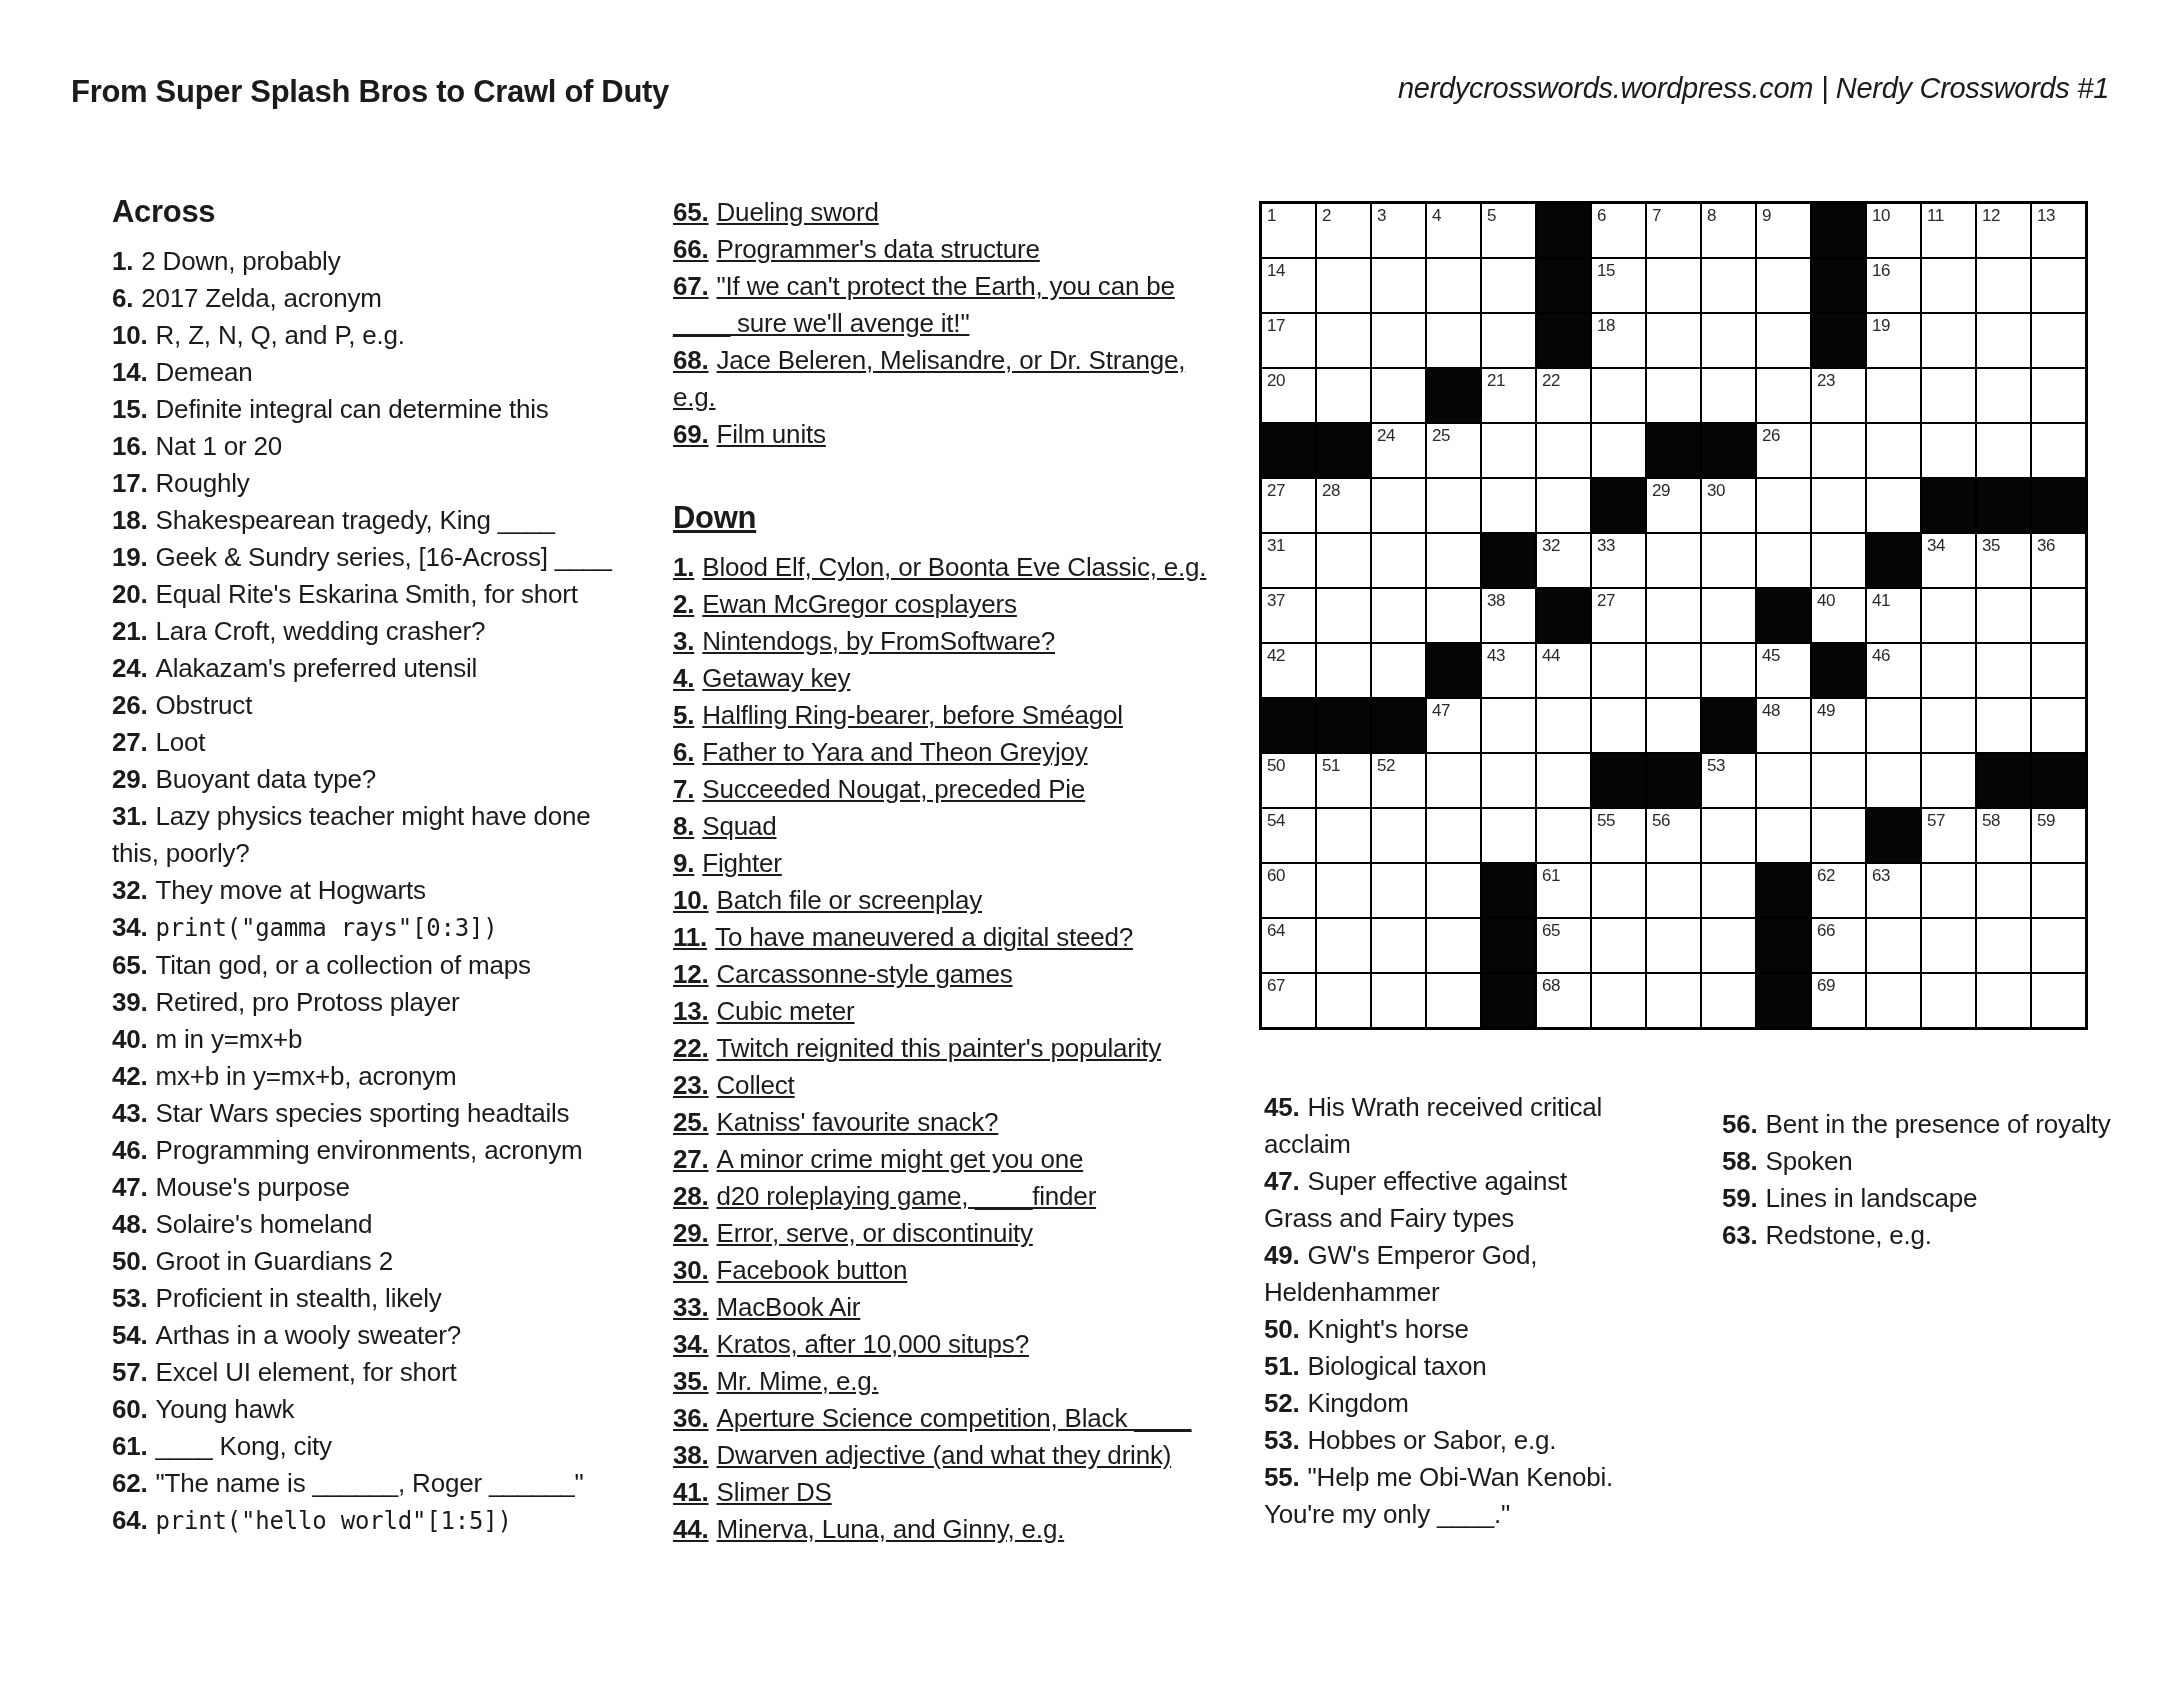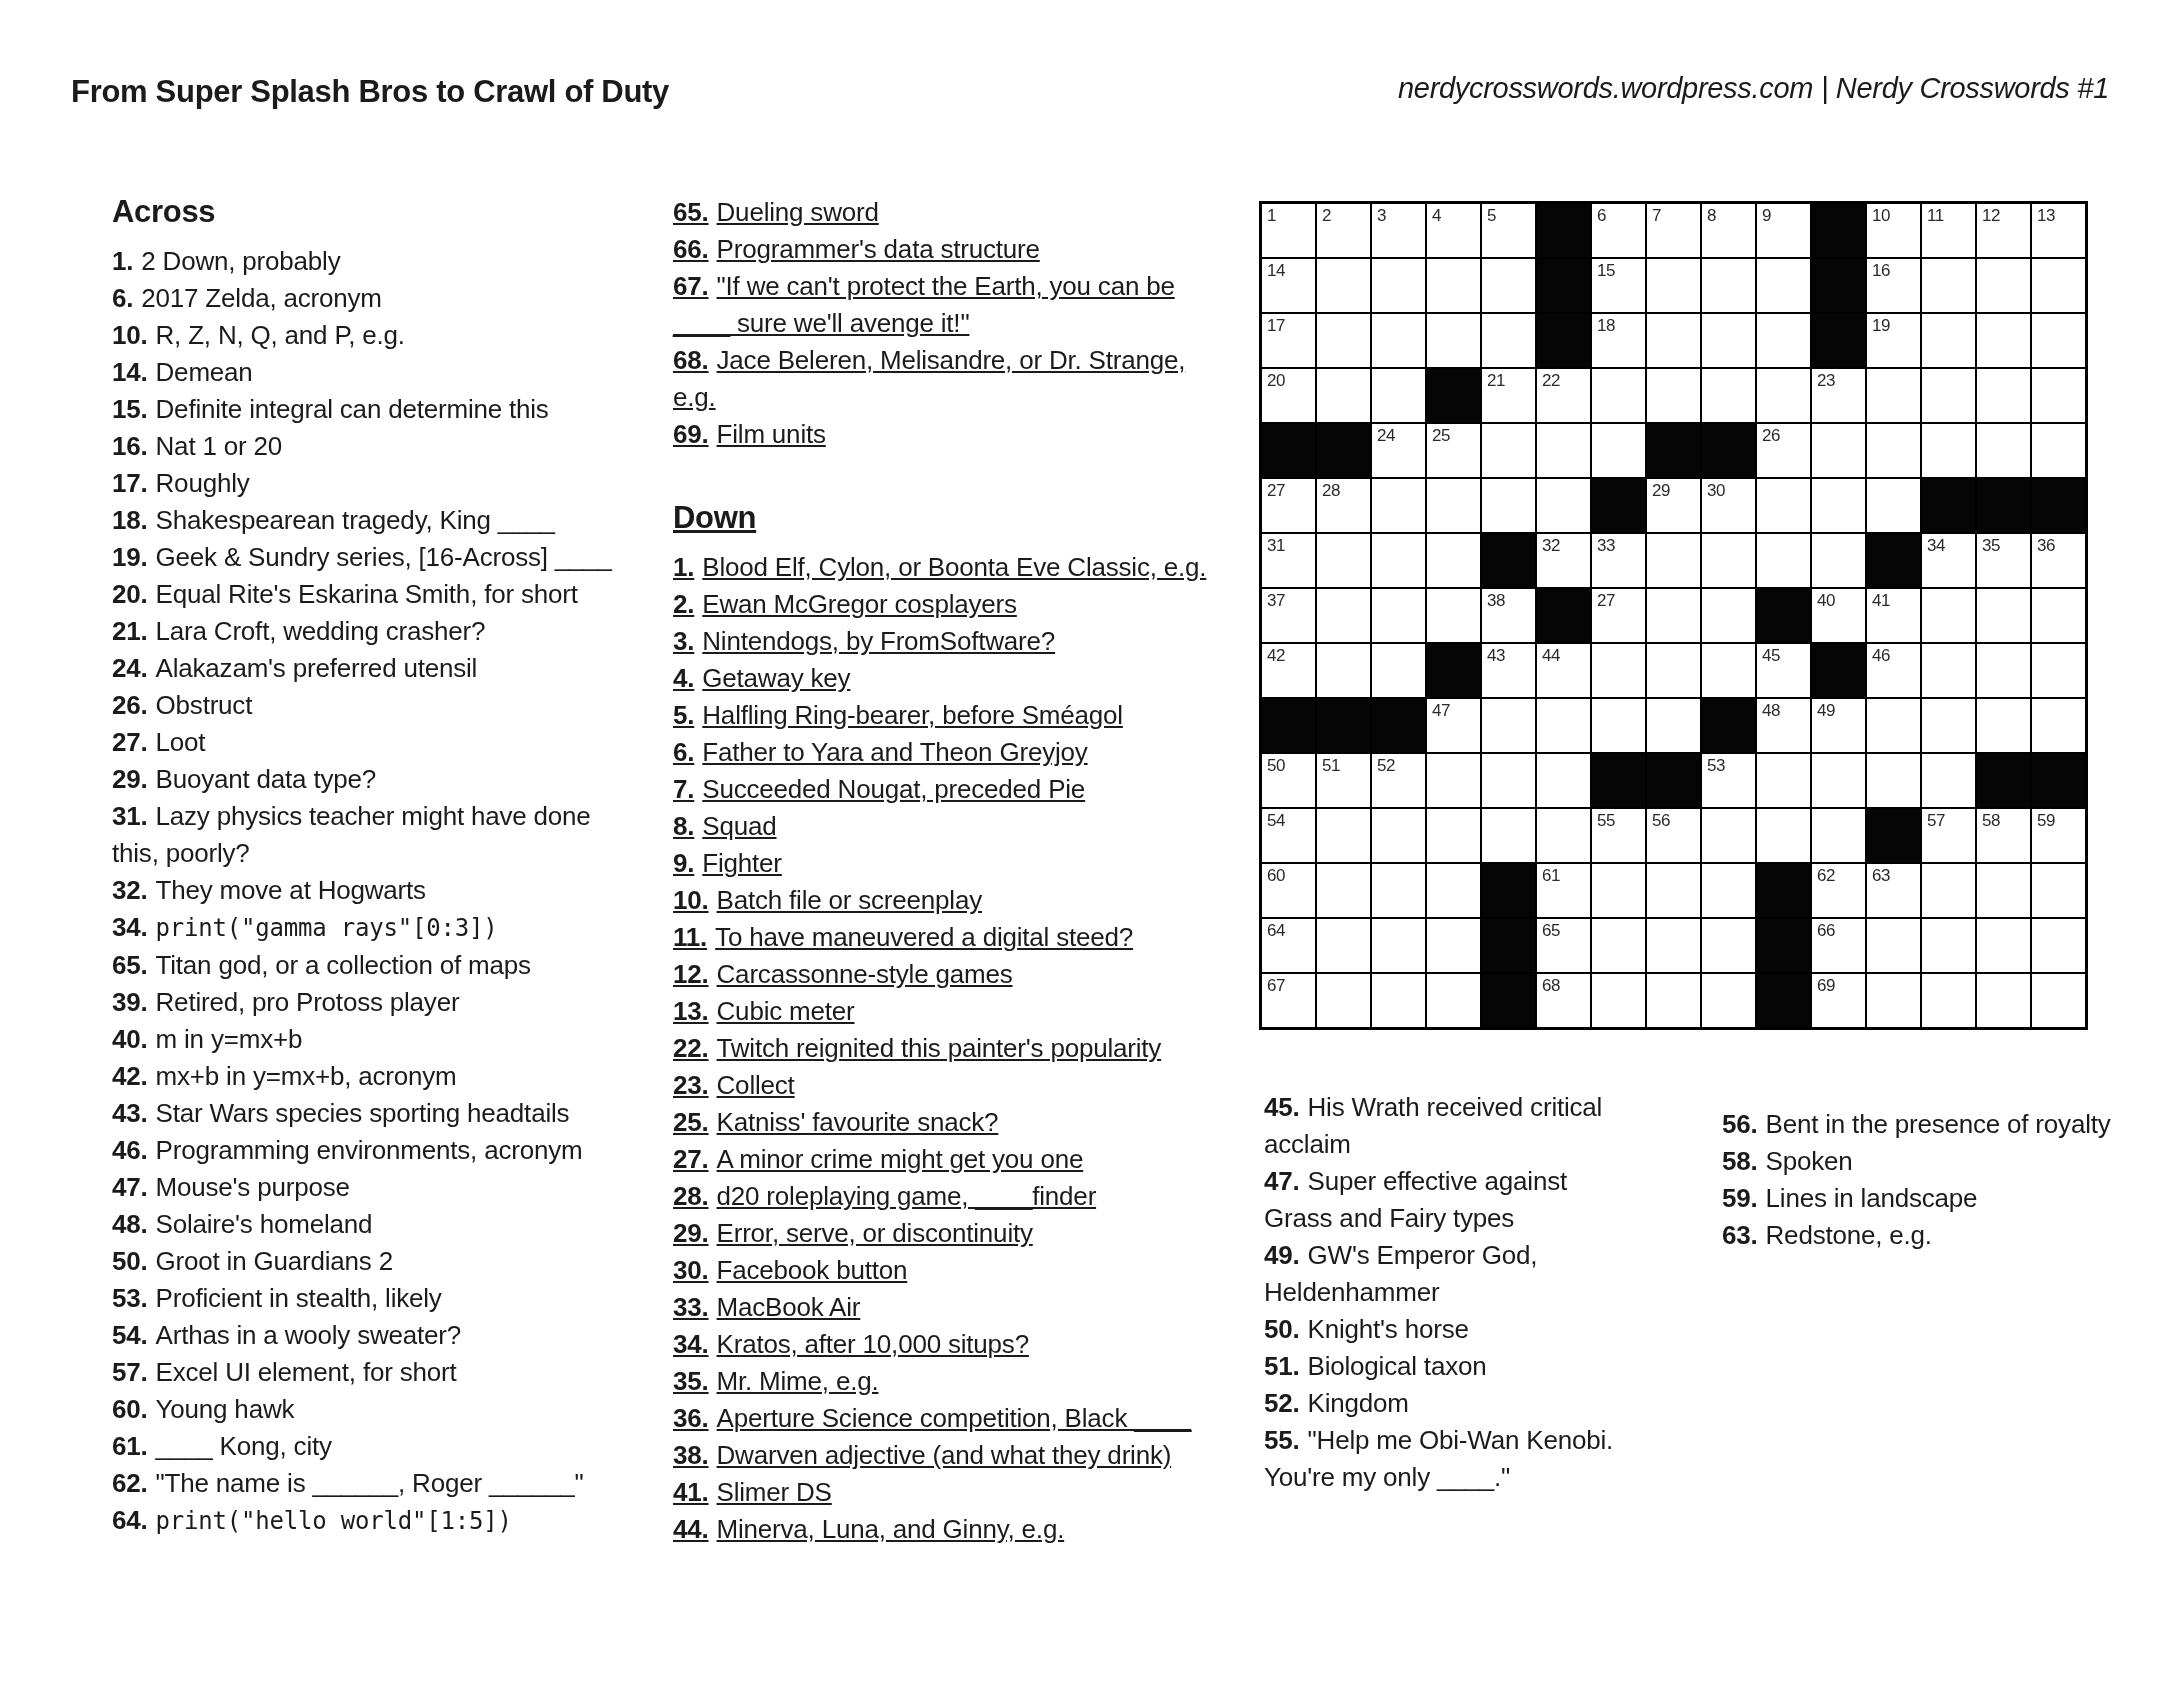--- a/index.html
+++ b/index.html
@@ -133,20 +133,21 @@
   <div id="down-2">
       <div class="clue"><span class="cn">45.</span><span class="ct">His Wrath received critical
 acclaim</span></div>
       <div class="clue"><span class="cn">47.</span><span class="ct">Super effective against
 Grass and Fairy types</span></div>
       <div class="clue"><span class="cn">49.</span><span class="ct">GW's Emperor God,
 Heldenhammer</span></div>
       <div class="clue"><span class="cn">50.</span><span class="ct">Knight's horse</span></div>
       <div class="clue"><span class="cn">51.</span><span class="ct">Biological taxon</span></div>
       <div class="clue"><span class="cn">52.</span><span class="ct">Kingdom</span></div>
+      <div class="clue"><span class="cn">53.</span><span class="ct">Hobbes or Sabor, e.g.</span></div>
       <div class="clue"><span class="cn">55.</span><span class="ct">"Help me Obi-Wan Kenobi.
 You're my only ____."</span></div>
     </div>
 </div>
 
 <div class="cluecol col4">
   <div id="down-3">
       <div class="clue"><span class="cn">56.</span><span class="ct">Bent in the presence of royalty</span></div>
       <div class="clue"><span class="cn">58.</span><span class="ct">Spoken</span></div>
       <div class="clue"><span class="cn">59.</span><span class="ct">Lines in landscape</span></div>

